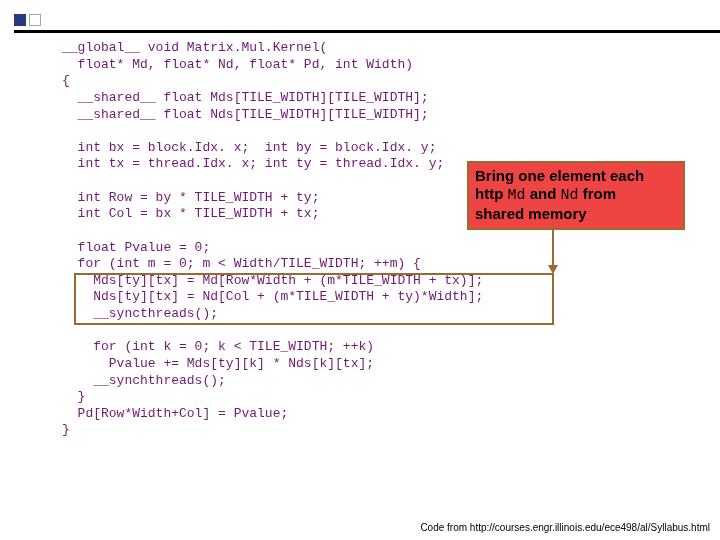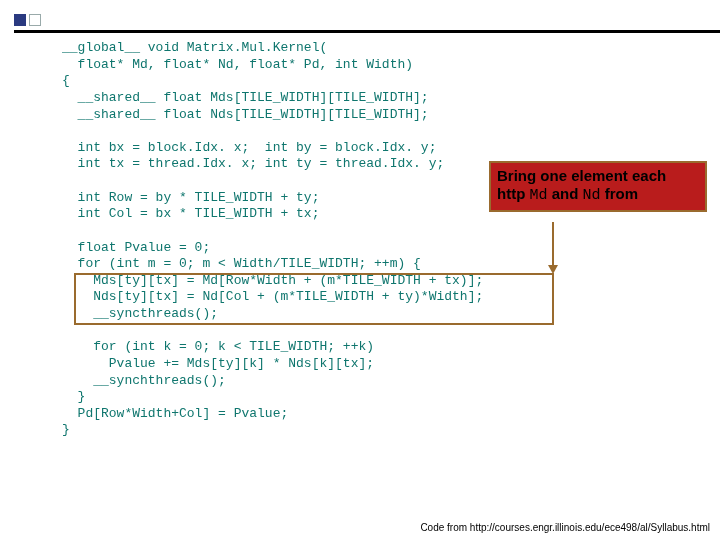--- a/index.html
+++ b/index.html
@@ -35,29 +35,29 @@
     height: 3px;
     background: #000;
   }
   .code {
     position: absolute;
     top: 40px;
     left: 62px;
     right: 20px;
     white-space: pre;
     line-height: 1.28;
-    color: #0f766e;
+    color: #701a75;
   }
   .callout {
     position: absolute;
     top: 161px;
-    left: 489px;
+    left: 467px;
     width: 218px;
     border: 2px solid #9a6b2e;
-    background: #b91c1c;
+    background: #ef4444;
     font-family: Arial, sans-serif;
     font-size: 15px;
     padding: 4px 6px 5px 6px;
     line-height: 1.2;
   }
   .callout .mono { font-family: "Courier New", monospace; }
   .hl-box {
     position: absolute;
     border: 2px solid #9a6b2e;
     background: transparent;
@@ -115,20 +115,21 @@
 <span>    for (int k = 0; k &lt; TILE_WIDTH; ++k)</span>
 <span>      Pvalue += Mds[ty][k] * Nds[k][tx];</span>
 <span>    __synchthreads();</span>
 <span>  }</span>
 <span>  Pd[Row*Width+Col] = Pvalue;</span>
 <span>}</span></div>
 
 <div class="callout">
   <b><span>Bring one element each</span></b><br>
   <b><span>http </span></b><span class="mono">Md</span><b><span> and </span></b><span class="mono">Nd</span><b><span> from</span></b><br>
+  <b><span>shared memory</span></b>
 </div>
 
 <div class="hl-box" style="top:273px; left:74px; width:480px; height:52px;"></div>
 
 <div class="arrow-line" style="top:222px; left:552px; height:50px;"></div>
 <div class="arrow-head" style="top:265px; left:548px; transform: rotate(180deg);"></div>
 
 <div class="credit">Code from http://courses.engr.illinois.edu/ece498/al/Syllabus.html</div>
 
 </body></html>

